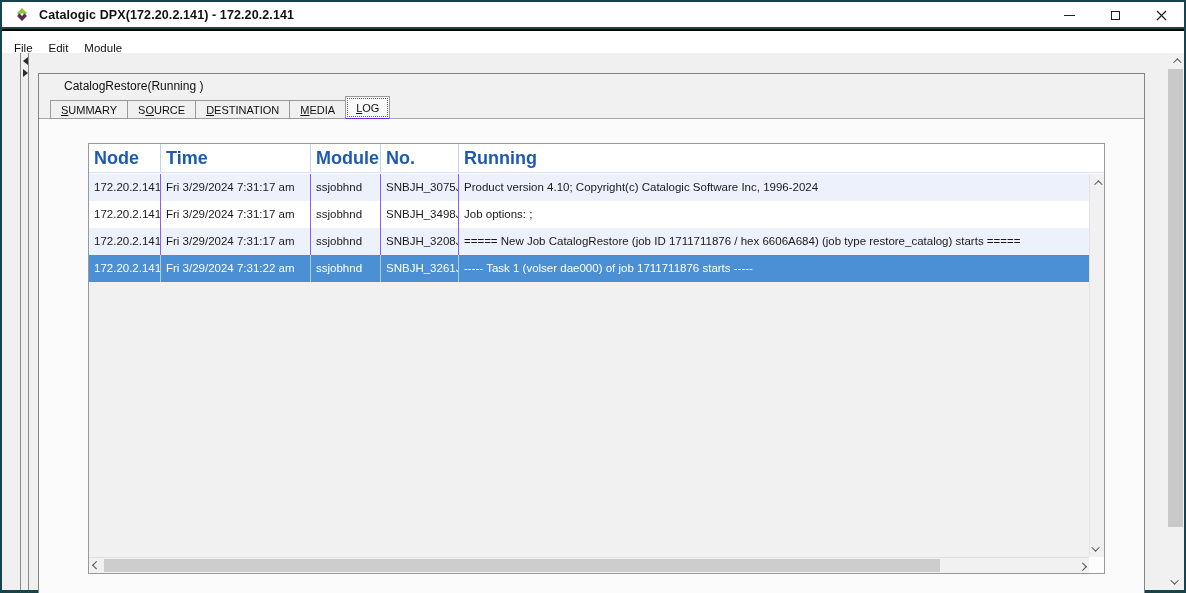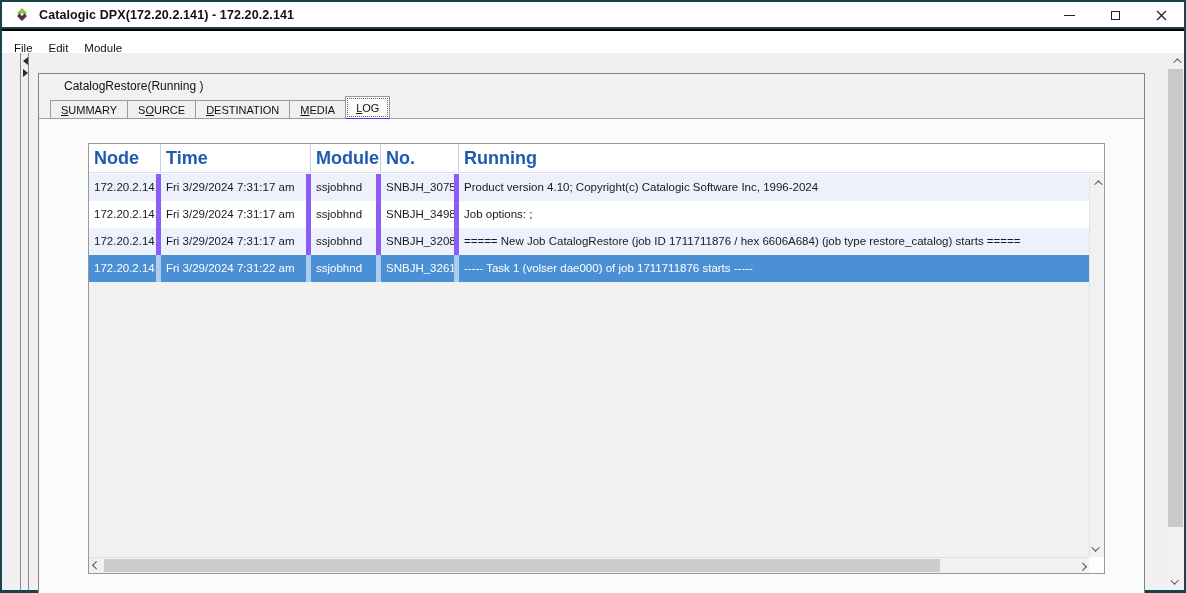--- a/index.html
+++ b/index.html
@@ -65,21 +65,21 @@
   .logtable { position:absolute; left:49px; top:69px; width:1017px; height:431px;
               border:1px solid #999; background:#fdfdfd; z-index:3; }
   .thead { position:absolute; left:0; top:0; right:0; height:29px; background:#fff;
            display:flex; border-bottom:1px solid #d9e2f2; }
   .th { font-size:18px; font-weight:bold; color:#1e5bb0; line-height:28px; padding-left:5px;
         border-right:1px solid #c3d2ea; overflow:hidden; white-space:nowrap; }
   .c-node{width:72px;} .c-time{width:150px;} .c-module{width:70px;} .c-no{width:78px;} .c-msg{flex:1; border-right:none;}
 
   .tbody { position:absolute; left:0; top:30px; right:15px; bottom:16px; background:#f1f1f1; }
   .row { height:27px; display:flex; font-size:11.5px; color:#1a1a1a; }
-  .row .td { line-height:27px; padding-left:5px; border-right:5px solid #8b5cf6; overflow:hidden; white-space:nowrap; }
+  .row .td { line-height:27px; padding-left:5px; border-right:1px solid #8b5cf6; overflow:hidden; white-space:nowrap; }
   .row .td.c-msg { border-right:none; }
   .row.tint { background:#edf1fb; }
   .row.plain { background:#ffffff; }
   .row.selected { background:#4b90d4; color:#ffffff; }
   .row.selected .td { border-right-color:rgba(255,255,255,.55); }
 
   .table-vscroll { position:absolute; right:0; top:30px; bottom:16px; width:15px; background:#f1f1f1; border-left:1px solid #e3e3e3; }
   .table-vscroll .sb-arrow { position:absolute; left:0; width:14px; height:15px; }
   .table-vscroll .arrow-up { top:1px; }
   .table-vscroll .arrow-down { bottom:1px; }

